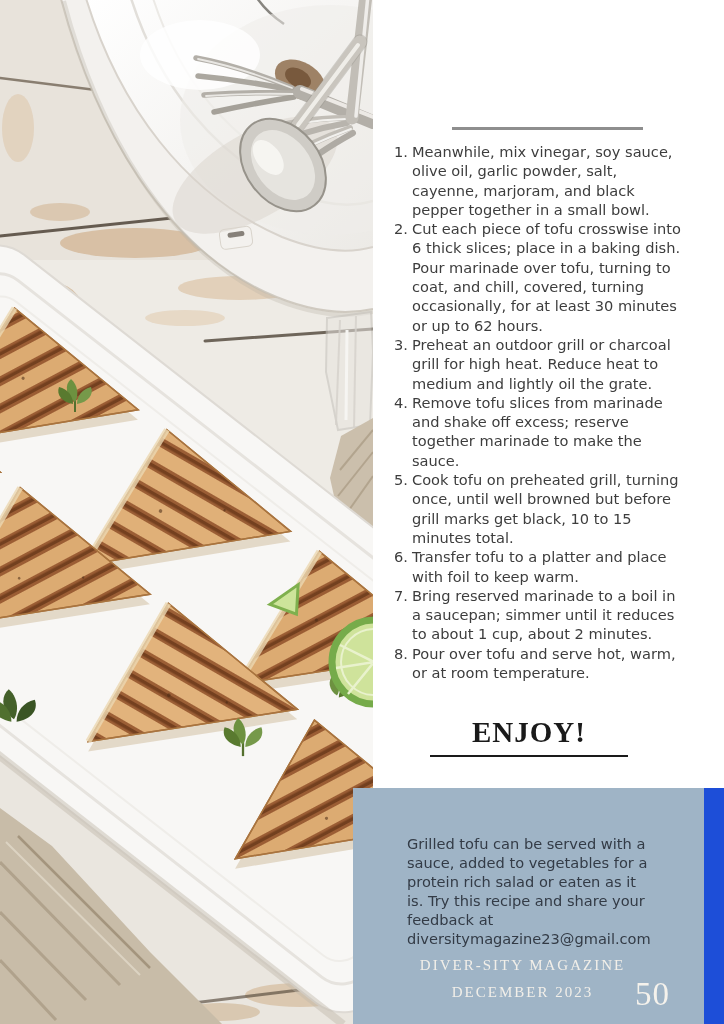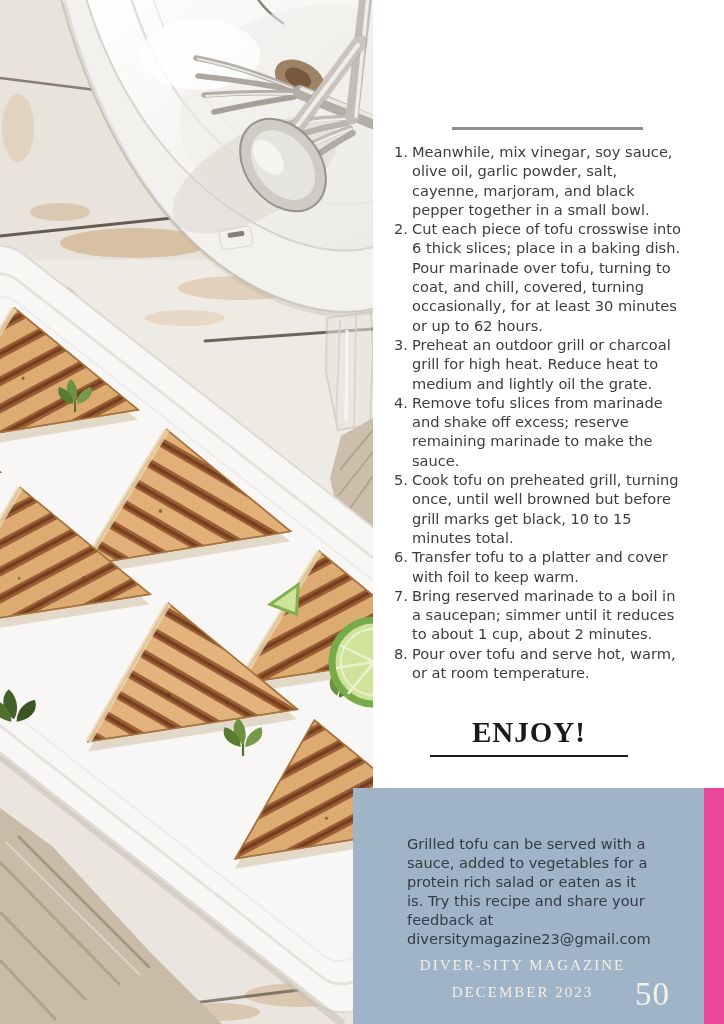--- a/index.html
+++ b/index.html
@@ -1,16 +1,16 @@
 <!DOCTYPE html>
 <html><head>
 <meta charset="utf-8">
 <style>
   html,body{margin:0;padding:0;background:#ffffff;}
-  .page{position:relative;width:724px;height:1024px;background:#ec4899;overflow:hidden;
+  .page{position:relative;width:724px;height:1024px;background:#1d4ed8;overflow:hidden;
         font-family:"DejaVu Sans","Liberation Sans",sans-serif;}
   
   .photo{position:absolute;left:0;top:0;width:373px;height:1024px;}
   
   .recipe-col{position:absolute;left:373px;top:0;width:351px;height:788px;background:#ffffff;}
   .divider{position:absolute;left:79px;top:127px;width:191px;height:3px;background:#8e8e8e;}
   ol.steps{position:absolute;left:39px;top:142px;width:272px;margin:0;padding:0;
            list-style:none;counter-reset:step;
            font-size:14.6px;line-height:19.3px;color:#3d3d3d;}
   ol.steps li{position:relative;counter-increment:step;margin:0;padding:0;}
@@ -266,23 +266,23 @@
       <path d="M0,960 L56,1020" stroke="#b0a28c" stroke-width="3" fill="none"></path>
     </g>
   </svg>
 
   <div class="recipe-col">
     <div class="divider"></div>
     <ol class="steps">
         <li>Meanwhile, mix vinegar, soy sauce, olive oil, garlic powder, salt, cayenne, marjoram, and black pepper together in a small bowl.</li>
         <li>Cut each piece of tofu crosswise into 6 thick slices; place in a baking dish. Pour marinade over tofu, turning to coat, and chill, covered, turning occasionally, for at least 30 minutes or up to 62 hours.</li>
         <li>Preheat an outdoor grill or charcoal grill for high heat. Reduce heat to medium and lightly oil the grate.</li>
-        <li>Remove tofu slices from marinade and shake off excess; reserve remaining marinade to make the sauce.</li>
+        <li>Remove tofu slices from marinade and shake off excess; reserve together marinade to make the sauce.</li>
         <li>Cook tofu on preheated grill, turning once, until well browned but before grill marks get black, 10 to 15 minutes total.</li>
-        <li>Transfer tofu to a platter and cover with foil to keep warm.</li>
+        <li>Transfer tofu to a platter and place with foil to keep warm.</li>
         <li>Bring reserved marinade to a boil in a saucepan; simmer until it reduces to about 1 cup, about 2 minutes.</li>
         <li>Pour over tofu and serve hot, warm, or at room temperature.</li>
       </ol>
     <div class="enjoy-wrap">
       <h2 class="enjoy">ENJOY!</h2>
     </div>
   </div>
 
   <div class="note-box">
     <p class="note-text"><span>Grilled tofu can be served with a sauce, added to vegetables for a protein rich salad or eaten as it is. Try this recipe and share your feedback at </span><span>diversitymagazine23@gmail.com</span></p>

